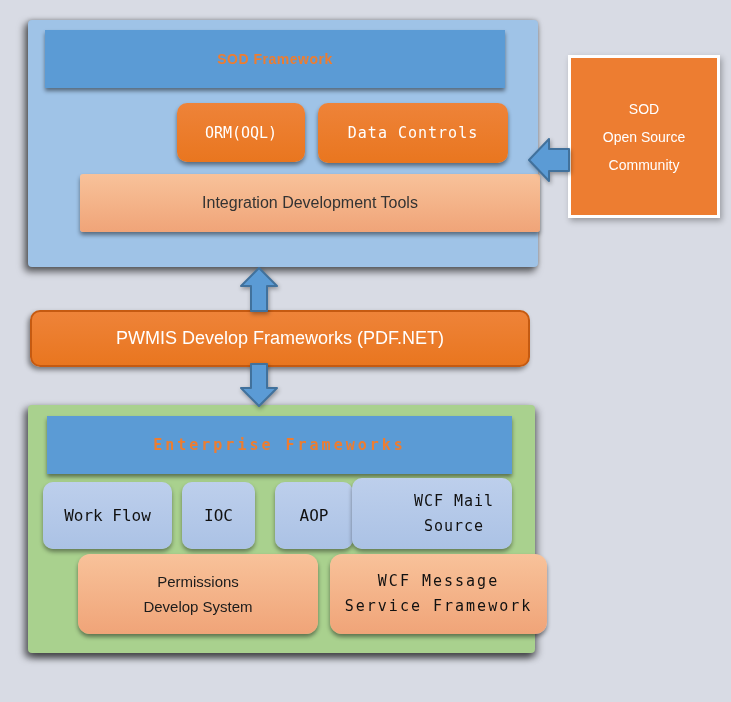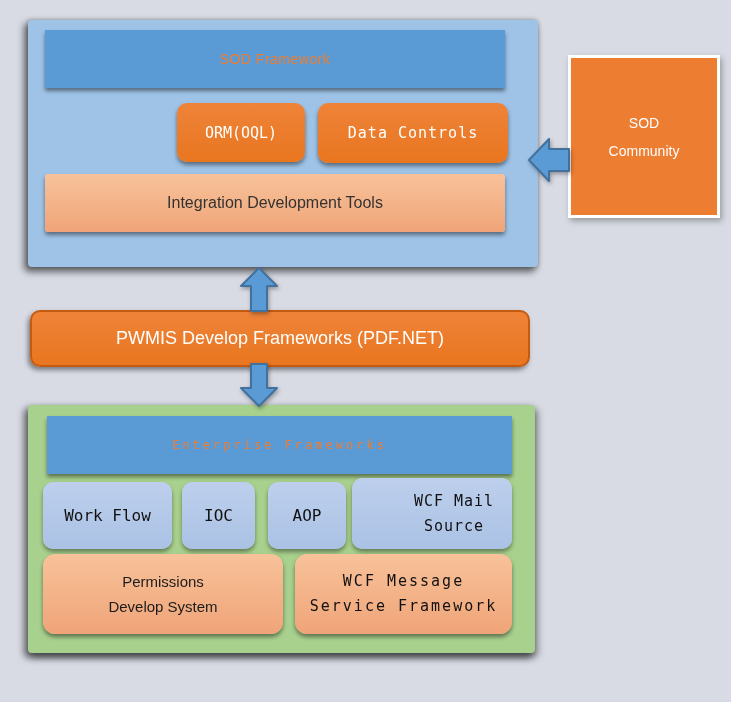--- a/index.html
+++ b/index.html
@@ -22,41 +22,42 @@
   .container-green{
     left:28px;top:405px;width:507px;height:248px;
     background:#a9d18e;border-radius:4px;
     box-shadow:-3px 4px 7px 1px rgba(0,0,0,0.55), 3px 4px 7px rgba(0,0,0,0.35);
   }
 
   
   .header-bar{
     background:#5b9bd5;
     box-shadow:0 3px 4px rgba(0,0,0,0.45);
-    color:#ed7d31;font-weight:normal;
+    color:#ed7d31;font-weight:bold;
   }
   .sod-header{left:17px;top:10px;width:460px;height:58px;font-size:14px;letter-spacing:0.5px;}
   .ent-header{
     left:19px;top:11px;width:465px;height:58px;
-    font-family:"DejaVu Sans Mono",monospace;font-size:12px;letter-spacing:3px;
+    font-family:"DejaVu Sans Mono",monospace;font-size:15px;letter-spacing:3px;
   }
 
   
   .box-orange{
     background:linear-gradient(180deg,#ee8339,#e9761f);
     border-radius:10px;color:#ffffff;
     box-shadow:0 3px 4px rgba(0,0,0,0.45);
   }
   .mono{font-family:"DejaVu Sans Mono",monospace;}
 
   
   .box-peach{
     background:linear-gradient(180deg,#f8c29a,#f0a478);
     box-shadow:0 3px 4px rgba(0,0,0,0.45);
     color:#333333;
+    margin-left:35px;
   }
 
   
   .box-lightblue{
     background:linear-gradient(180deg,#bdcfec,#abc2e5);
     border-radius:10px;color:#111111;
     box-shadow:0 3px 4px rgba(0,0,0,0.4);
     font-family:"DejaVu Sans Mono",monospace;
   }
 
@@ -100,20 +101,21 @@
   </div>
 
   <div class="abs box-peach center" style="left:17px;top:154px;width:460px;height:58px;border-radius:3px;font-size:16px;">
     <span>Integration Development Tools</span>
   </div>
 </div>
 
 <div class="abs community-box center">
   <div>
     <div class="line">SOD</div>
+    <div class="line">Open Source</div>
     <div class="line">Community</div>
   </div>
 </div>
 
 <div class="abs pwmis-box center">
   <span>PWMIS Develop Frameworks (PDF.NET)</span>
 </div>
 
 <div class="abs container-green">
   <div class="abs header-bar ent-header center">
@@ -121,21 +123,21 @@
   </div>
 
   <div class="abs box-lightblue center" style="left:154px;top:77px;width:73px;height:67px;font-size:16px;">
     <span>IOC</span>
   </div>
 
   <div class="abs box-lightblue center" style="left:15px;top:77px;width:129px;height:67px;font-size:16px;">
     <span>Work Flow</span>
   </div>
 
-  <div class="abs box-lightblue center" style="left:240px;top:77px;width:78px;height:67px;font-size:16px;">
+  <div class="abs box-lightblue center" style="left:247px;top:77px;width:78px;height:67px;font-size:16px;">
     <span>AOP</span>
   </div>
 
   <div class="abs box-lightblue center two-line" style="left:324px;top:73px;width:160px;height:71px;font-size:15px;letter-spacing:1px;padding-left:44px;">
     <div>
       <div>WCF Mail</div>
       <div>Source</div>
     </div>
   </div>
 

